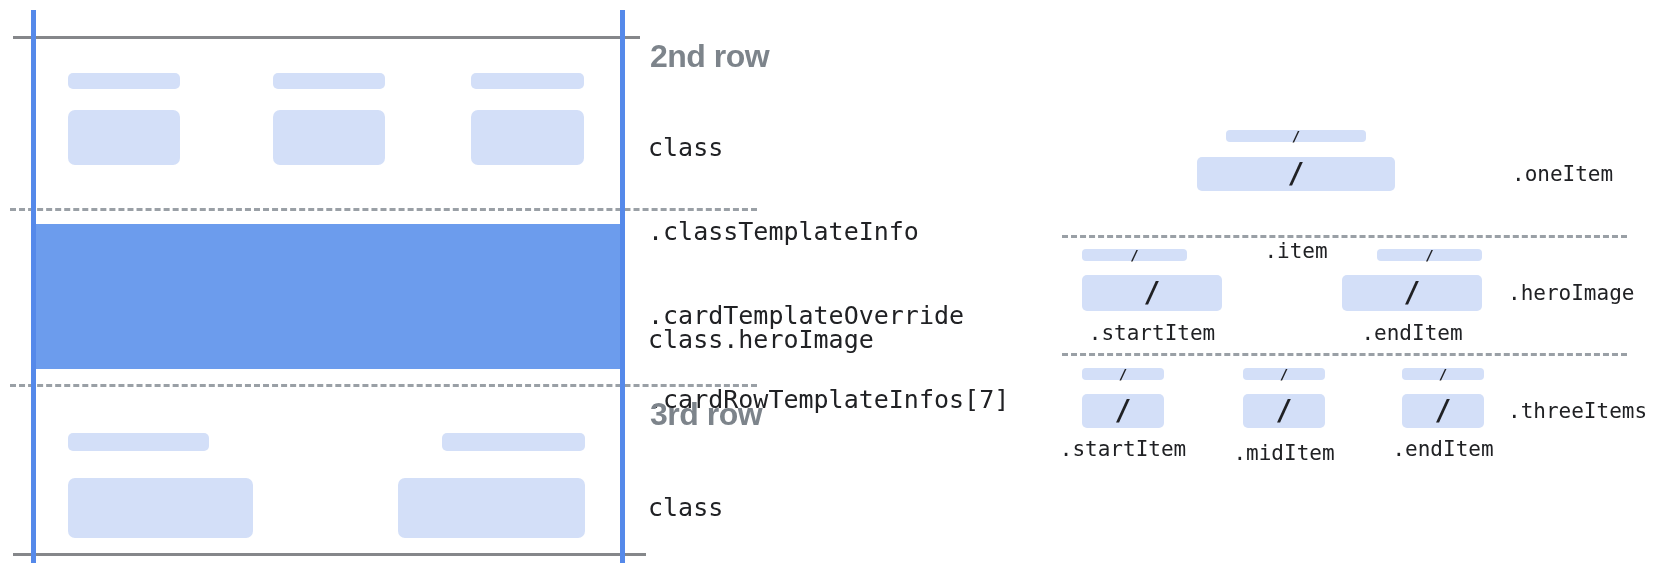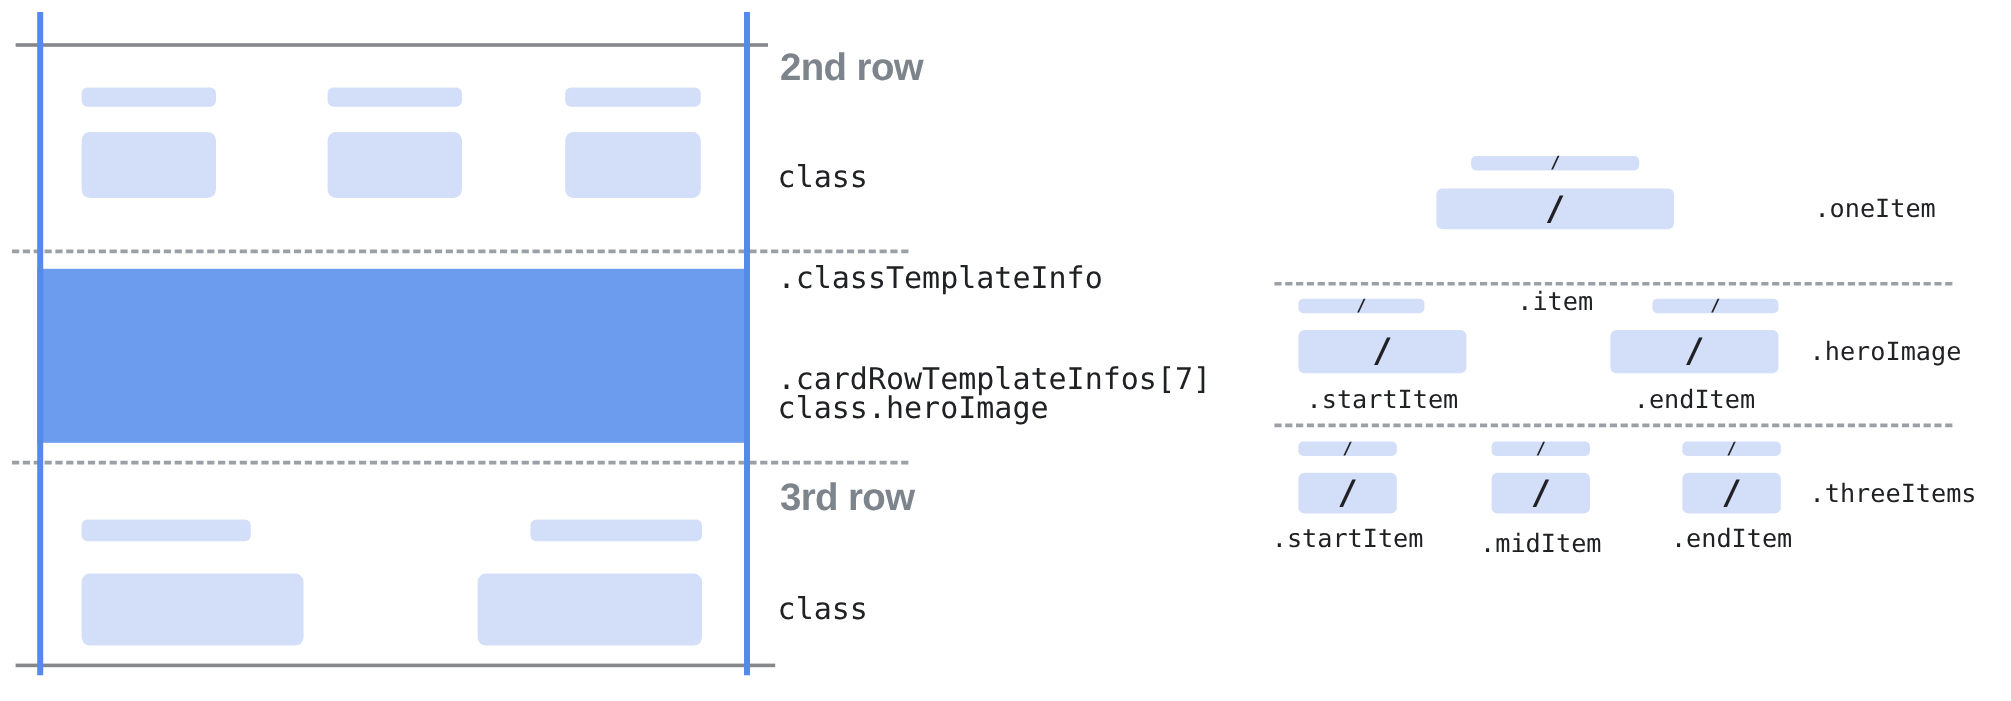--- a/index.html
+++ b/index.html
@@ -81,20 +81,21 @@
   </div>
   <div class="ph" style="left:398px;top:433px;width:187px;">
     <div class="bar" style="width:143px;height:18px;margin-left:auto;"></div>
     <div class="box" style="margin-top:27px;height:60px;"></div>
   </div>
 
   <div class="heading" style="top:38px;">2nd row</div>
   <div class="monoblock" style="top:78px;">
     <div>class</div>
     <div>.classTemplateInfo</div>
+    <div>.cardTemplateOverride</div>
     <div>.cardRowTemplateInfos[7]</div>
   </div>
 
   <div class="monoblock" style="top:270px;">
     <div>class.heroImage</div>
   </div>
 
   <div class="heading" style="top:396px;">3rd row</div>
   <div class="monoblock" style="top:438px;">
     <div>class</div>

